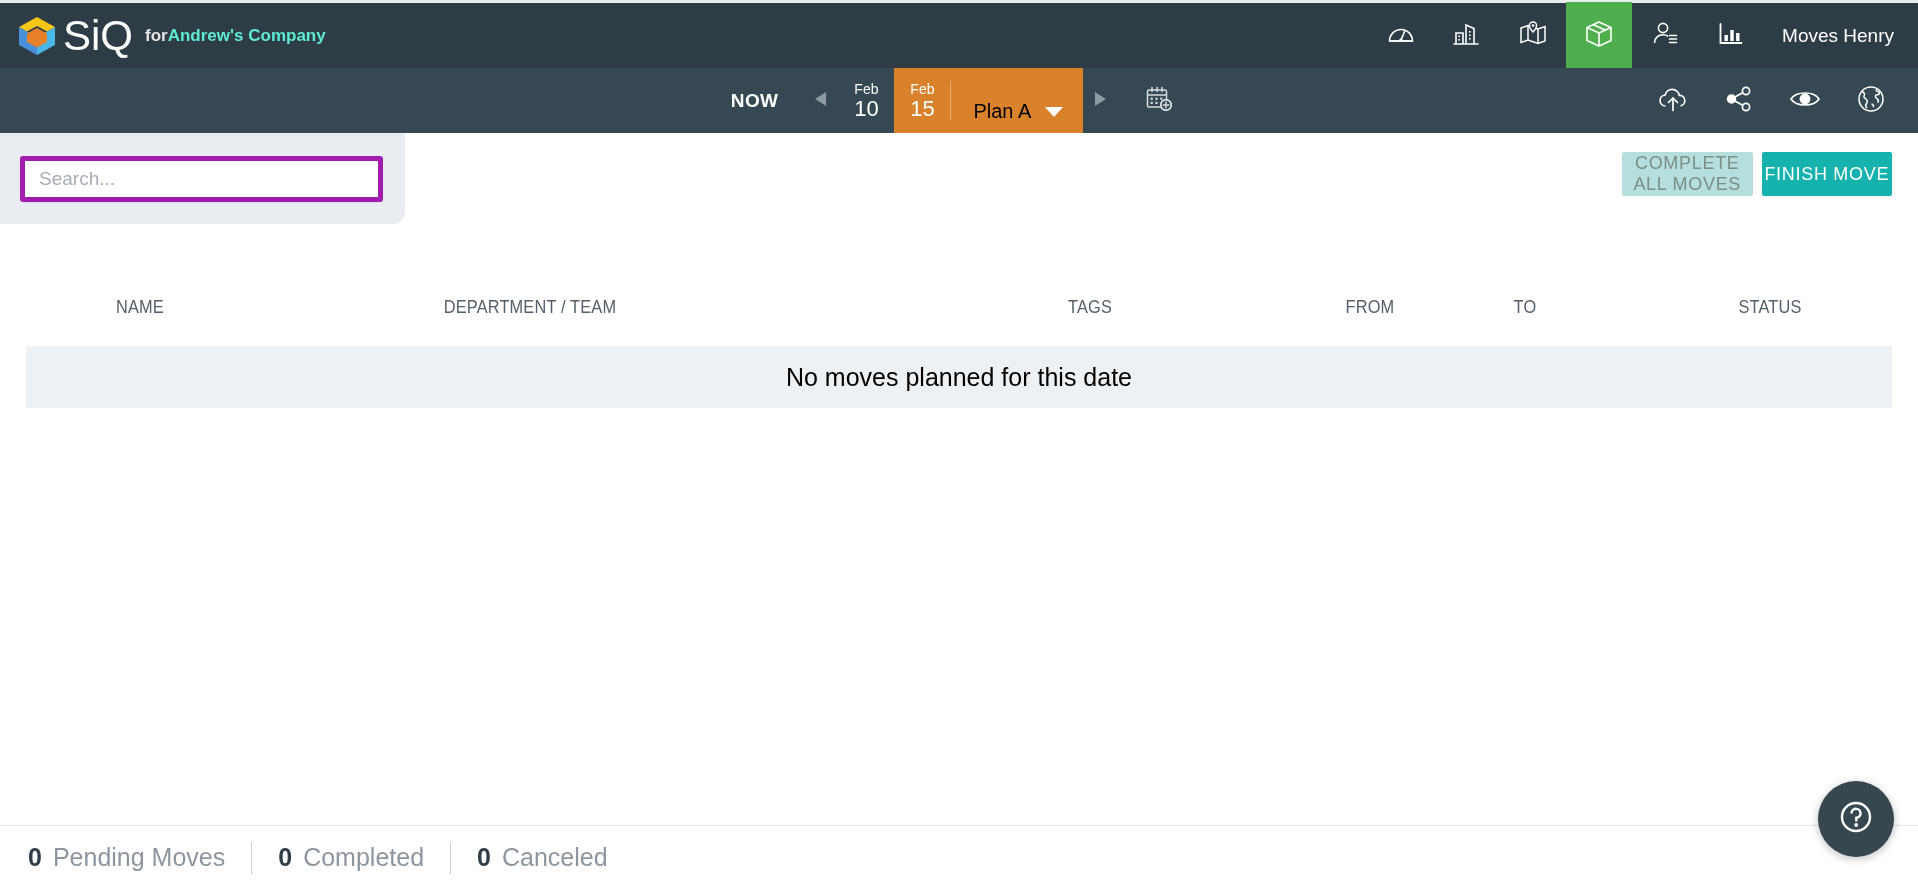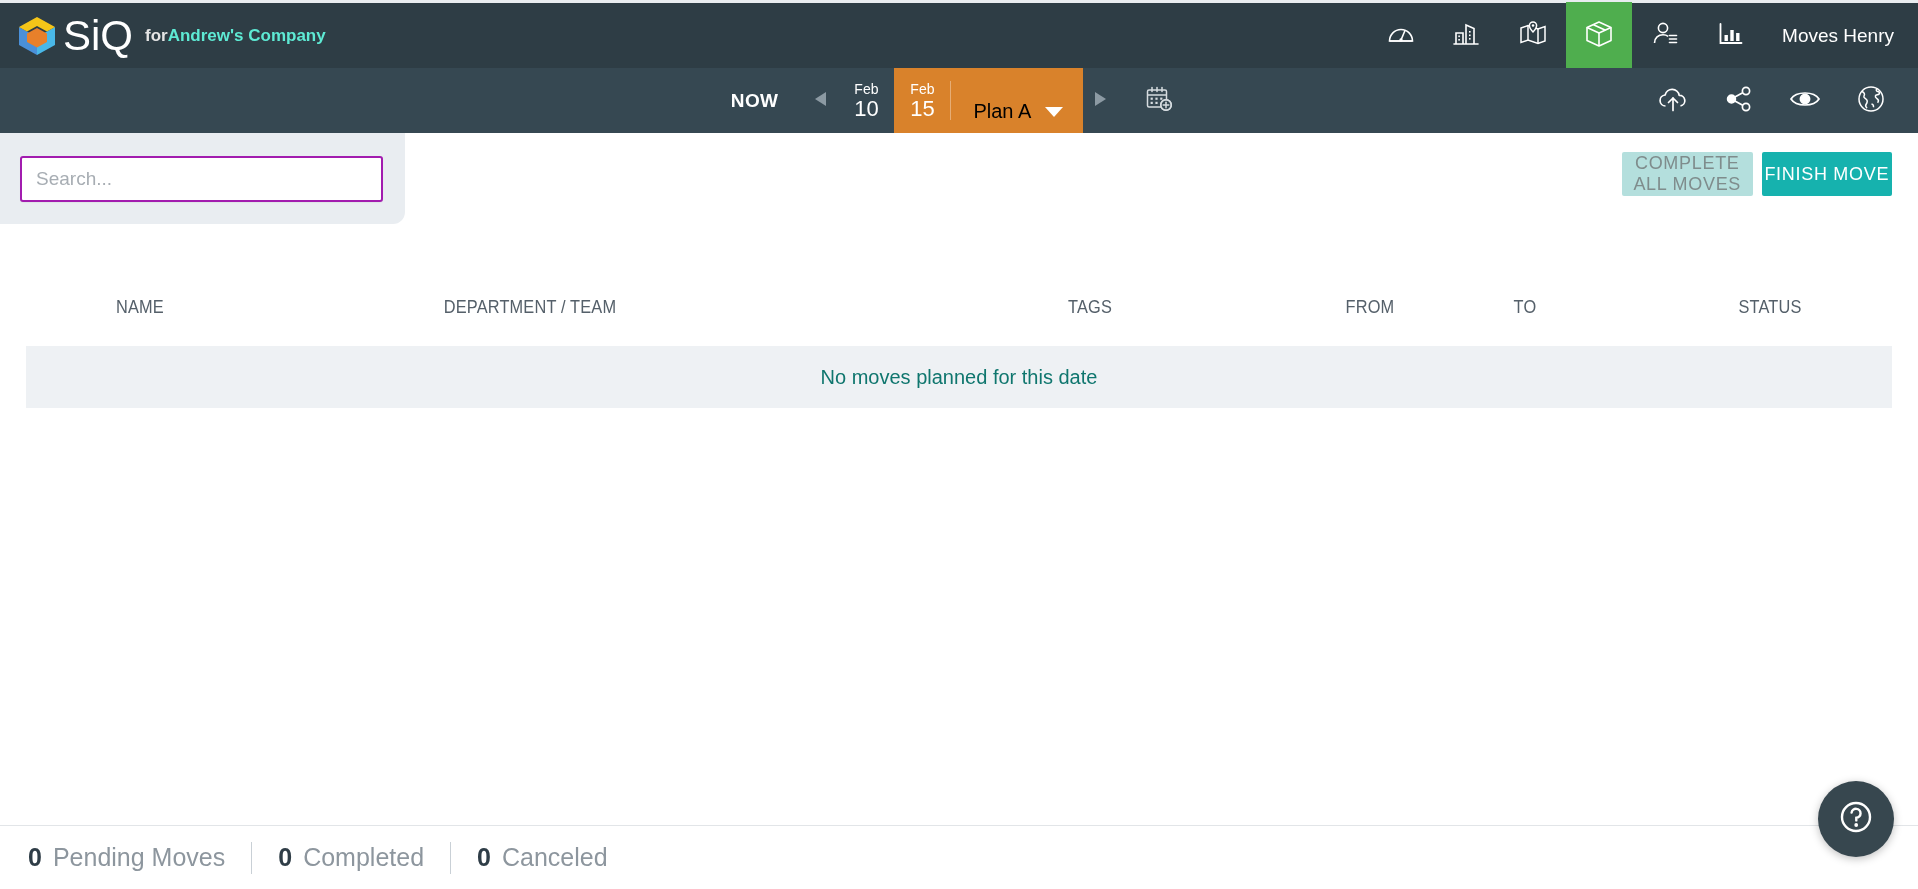--- a/index.html
+++ b/index.html
@@ -193,21 +193,21 @@
     height: 91px;
     background: #e9edf1;
     border-bottom-right-radius: 12px;
     display: flex;
     align-items: center;
   }
   .search-input {
     margin-left: 20px;
     width: 363px;
     height: 46px;
-    border: 2px solid #a21caf;
+    border: 5px solid #a21caf;
     border-radius: 3px;
     background: #ffffff;
     font-size: 19px;
     color: #30404a;
     padding: 0 14px;
     outline: none;
     font-family: "Liberation Sans", sans-serif;
     box-shadow: 0 1px 1px rgba(0,0,0,0.04);
   }
   .search-input::placeholder { color: #a7adb3; }
@@ -270,22 +270,22 @@
     position: absolute;
     top: 346px; left: 26px;
     width: 1866px;
     height: 62px;
     background: #eef1f4;
     display: flex;
     align-items: center;
     justify-content: center;
   }
   .empty-row span {
-    font-size: 20px;
-    color: #0f766e;
+    font-size: 25px;
+    color: #000000;
   }
 
   
   .statusbar {
     position: absolute;
     bottom: 0; left: 0;
     width: 1918px;
     height: 64px;
     background: #ffffff;
     border-top: 1px solid #e2e5e8;

